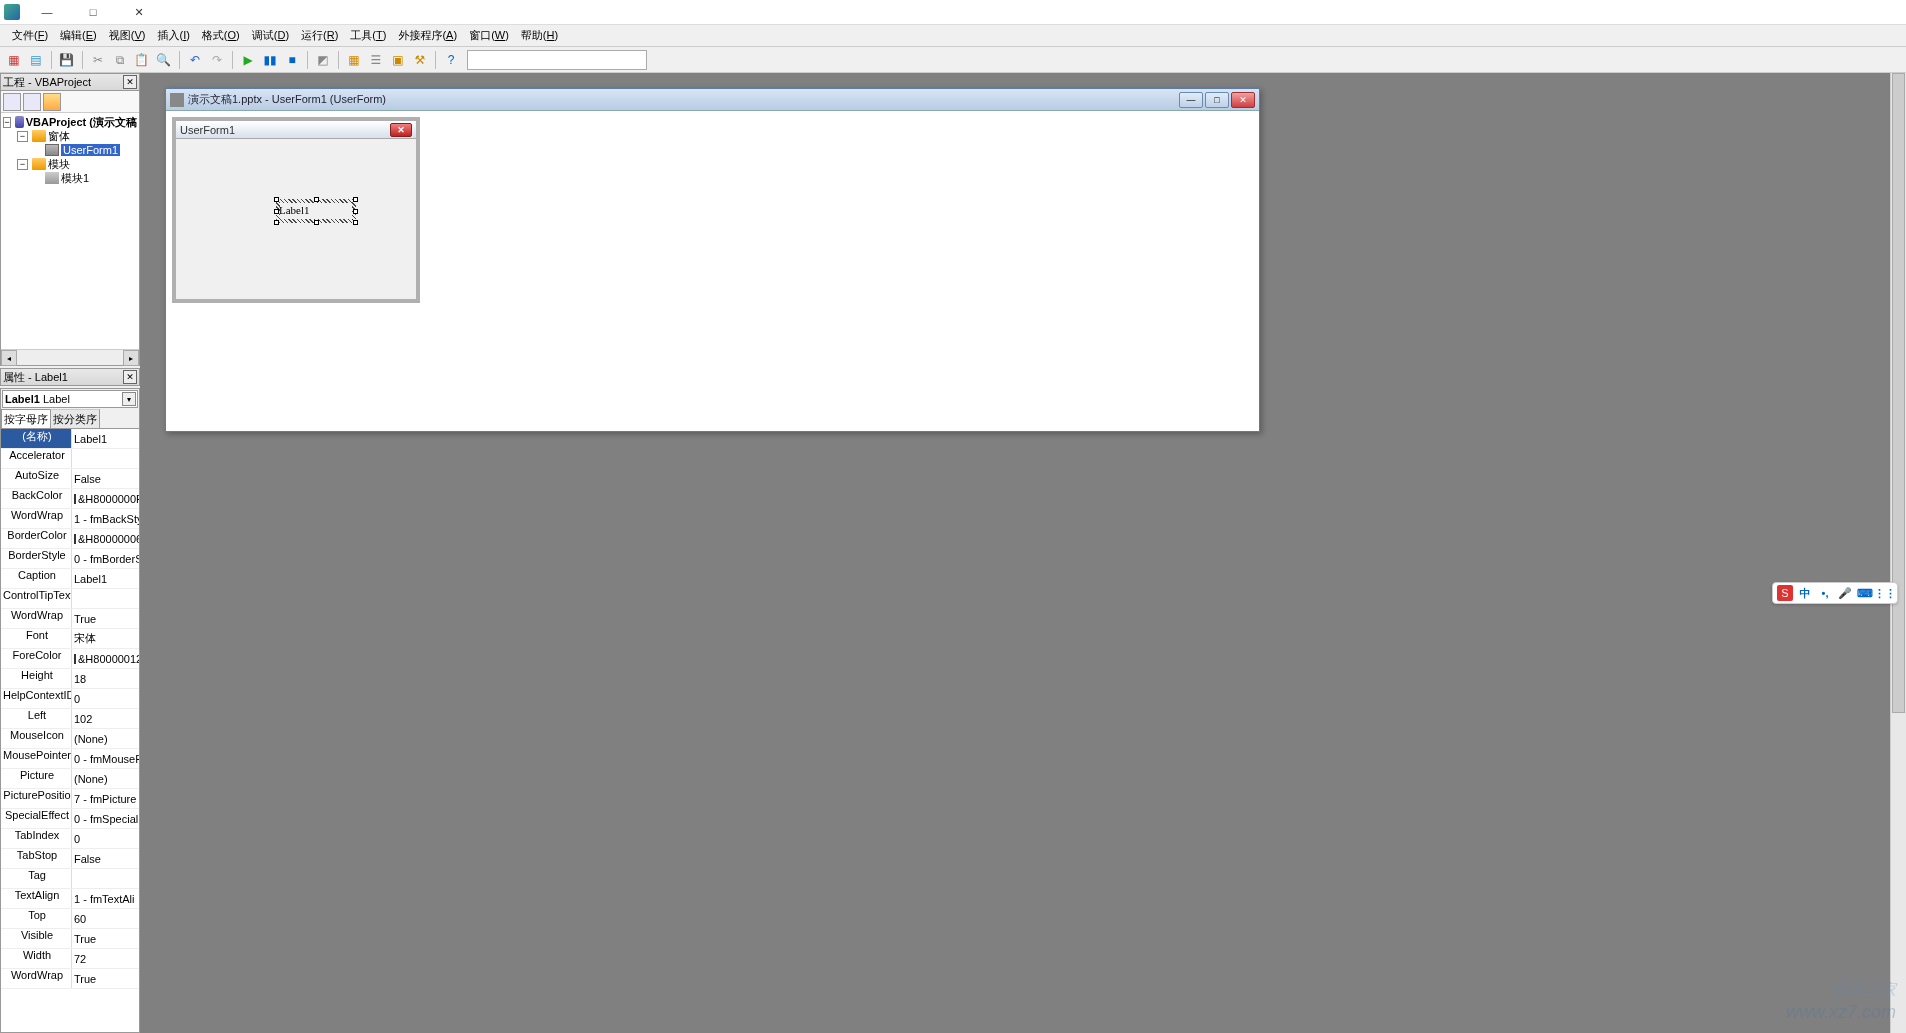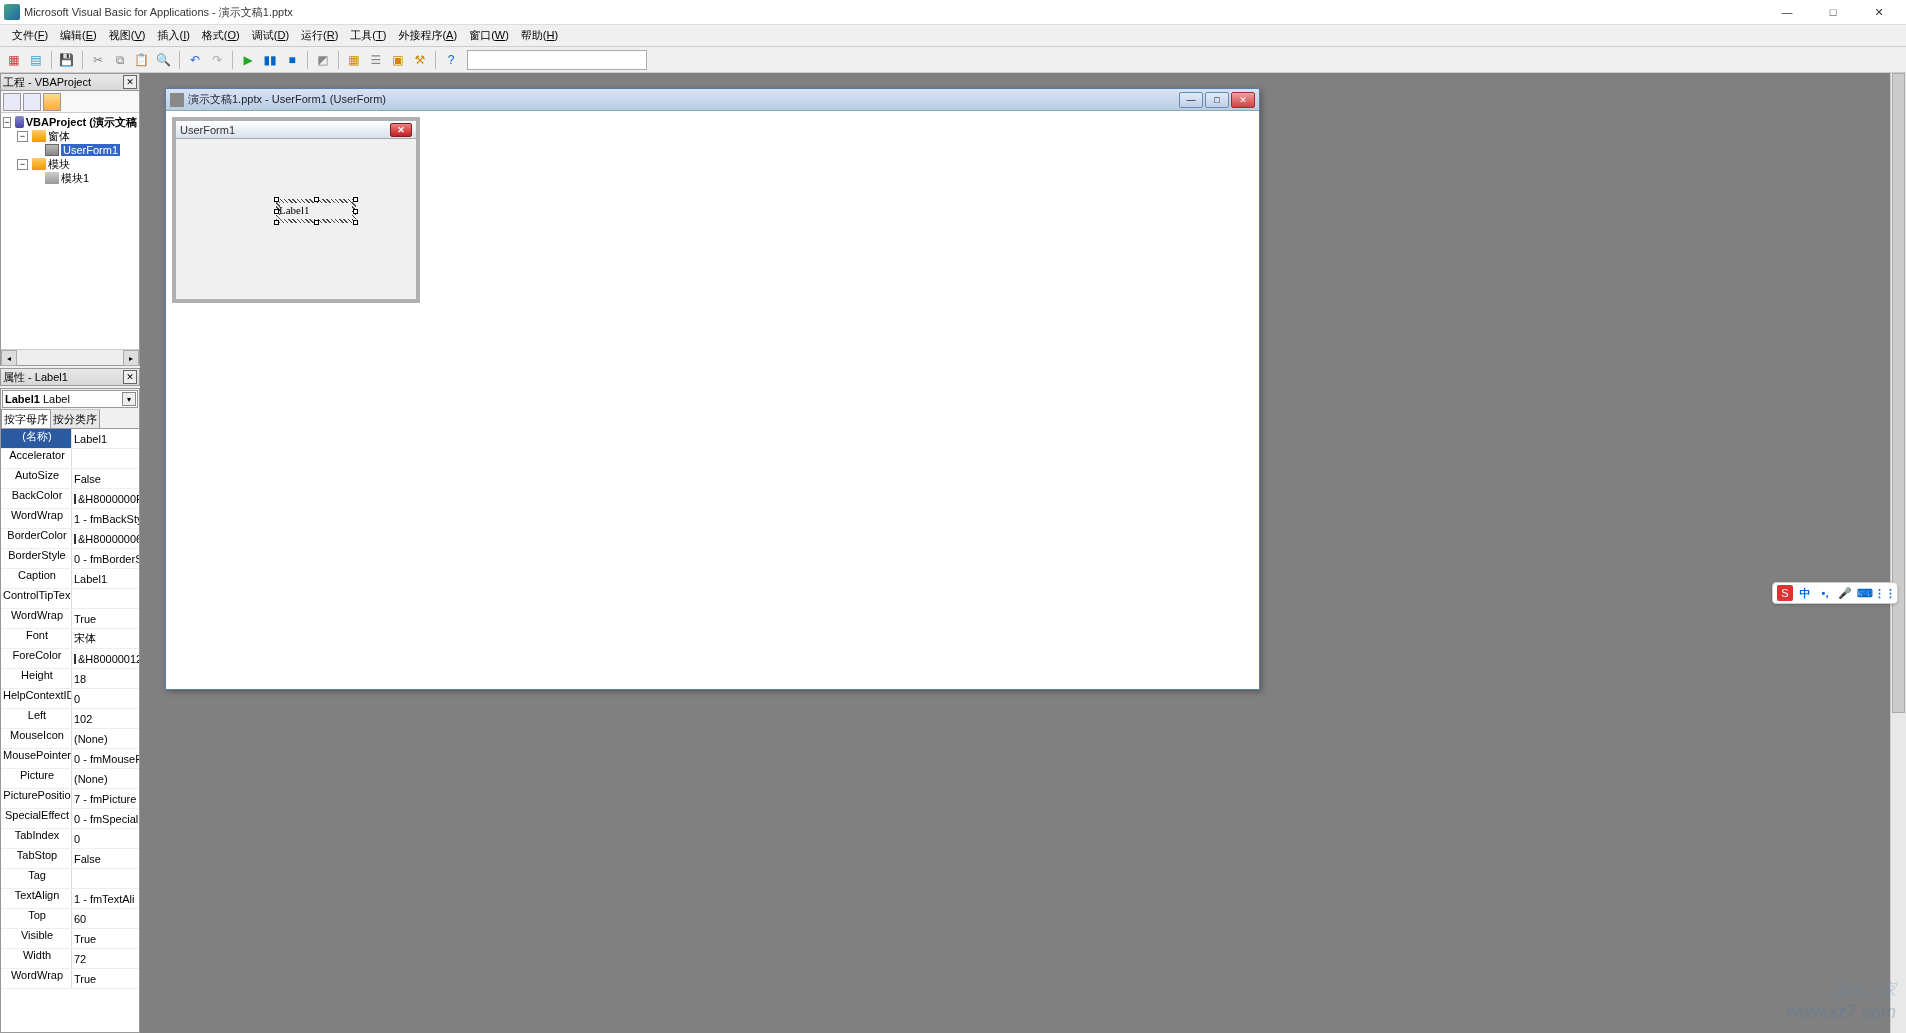--- a/index.html
+++ b/index.html
@@ -48,21 +48,21 @@
 .prop-tabs { display: flex; height: 20px; border-bottom: 1px solid #999; background: #f0f0f0; }
 .prop-tabs .ptab { padding: 2px 2px; border: 1px solid #999; border-bottom: none; background: #fff; margin-right: -1px; font-size: 11px; }
 .prop-tabs .ptab.inactive { background: #e8e8e8; border-top-color: #ccc; }
 .prop-grid { flex: 1; background: #fff; overflow-y: auto; font-family: "SimSun", monospace; font-size: 12px; }
 .prow { display: flex; height: 20px; border-bottom: 1px solid #eee; }
 .prow .pk { width: 70px; padding-left: 2px; overflow: hidden; white-space: nowrap; }
 .prow .pv { flex: 1; padding-left: 2px; border-left: 1px solid #ddd; overflow: hidden; white-space: nowrap; display: flex; align-items: center; gap: 2px; }
 .prow.sel .pk { background: #2c5aa0; color: #fff; }
 .csw { width: 10px; height: 10px; border: 1px solid #333; display: inline-block; }
 
-.childwin { position: absolute; left: 25px; top: 15px; width: 1095px; height: 602px; background: linear-gradient(#e8eef8,#d4deee); border: 1px solid #5a7ca8; box-shadow: 2px 2px 6px rgba(0,0,0,0.3); }
+.childwin { position: absolute; left: 25px; top: 15px; width: 1095px; height: 344px; background: linear-gradient(#e8eef8,#d4deee); border: 1px solid #5a7ca8; box-shadow: 2px 2px 6px rgba(0,0,0,0.3); }
 .childwin .cw-title { height: 22px; background: linear-gradient(#d8e4f4,#b8cce4); display: flex; align-items: center; padding: 0 4px; border-bottom: 1px solid #8aa; }
 .childwin .cw-title .cwi { width: 14px; height: 14px; background: #888; margin-right: 4px; }
 .childwin .cw-title .cwt { flex: 1; color: #223; }
 .childwin .cw-btns { display: flex; gap: 2px; }
 .childwin .cw-btn { width: 24px; height: 16px; border: 1px solid #6a8ab0; background: linear-gradient(#e0ecf8,#c0d0e8); border-radius: 2px; display:flex;align-items:center;justify-content:center;font-size:9px;}
 .childwin .cw-btn.close { background: linear-gradient(#f0a0a0,#d04040); color: #fff; border-color: #a03030; }
 .childwin .cw-body { background: #fff; height: calc(100% - 22px); padding: 6px; }
 
 .userform { position: relative; width: 248px; height: 186px; border: 4px solid #b0b0b0; background: #f0f0f0; }
 .userform .uf-title { height: 18px; background: linear-gradient(#fff,#d8e0ec); display: flex; align-items: center; padding: 0 4px; border-bottom: 1px solid #aaa; }
@@ -82,21 +82,20 @@
 .watermark { position: fixed; right: 10px; bottom: 10px; font-size: 18px; color: rgba(80,120,160,0.35); font-style: italic; font-family: Arial; pointer-events:none;}
 .watermark2 { position: fixed; right: 10px; bottom: 32px; font-size: 16px; color: rgba(100,140,180,0.3); font-style: italic; pointer-events:none;}
 .vscroll { position: fixed; right: 0; top: 73px; bottom: 0; width: 16px; background: #e8e8e8; border-left: 1px solid #ccc; }
 .vscroll .thumb { position: absolute; top: 0; left: 1px; right: 1px; height: 640px; background: #ccc; border: 1px solid #aaa; }
 </style>
 </head>
 <body>
 
 <div class="titlebar">
   <div class="tb-icon"></div>
-  <div class="tb-title">Microsoft Visual Basic for Applications - 演示文稿1.pptx</div>
   <div class="wbtn">—</div>
   <div class="wbtn">□</div>
   <div class="wbtn">✕</div>
 </div>
 
 <div class="menubar" id="menubar">
     <div class="mitem">文件(<u>F</u>)</div>
     <div class="mitem">编辑(<u>E</u>)</div>
     <div class="mitem">视图(<u>V</u>)</div>
     <div class="mitem">插入(<u>I</u>)</div>

